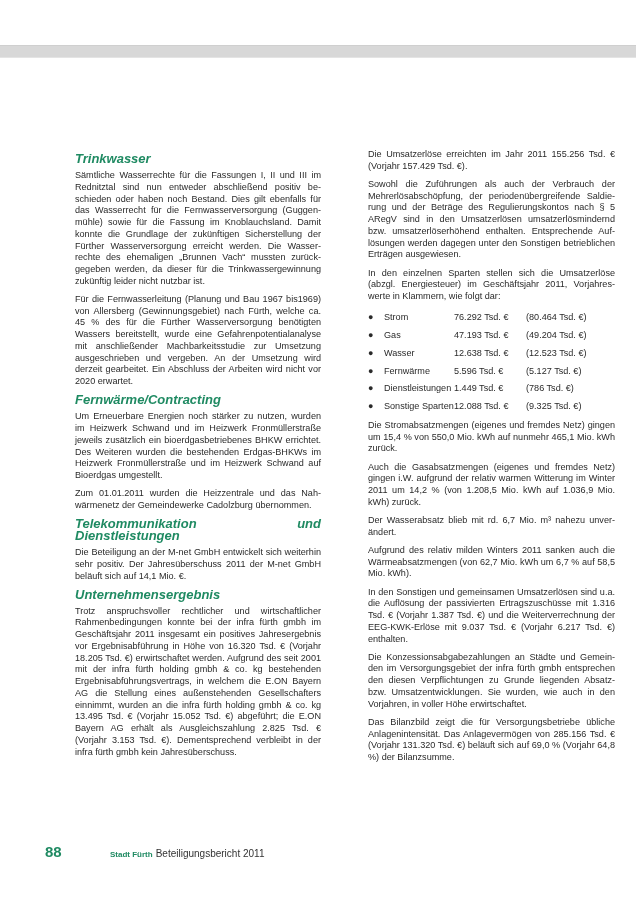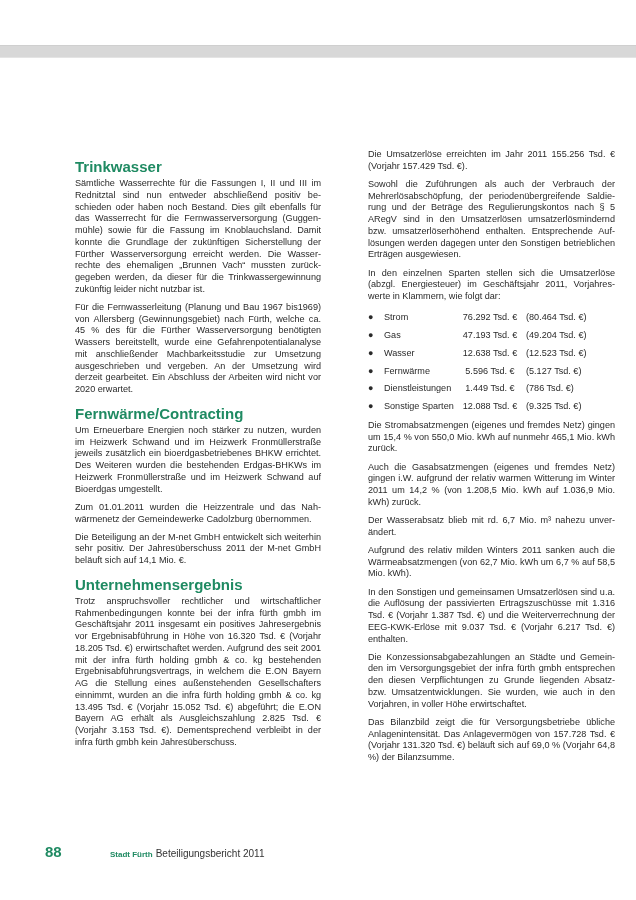--- a/index.html
+++ b/index.html
@@ -4,47 +4,48 @@
   <style>
     html, body { margin: 0; padding: 0; }
     body {
       width: 636px; height: 900px; background: #ffffff; position: relative; overflow: hidden;
       font-family: "Liberation Sans", "DejaVu Sans", sans-serif; color: #2a2a2a;
     }
     .top-band { position: absolute; left: 0; top: 45px; width: 636px; height: 11px; background: #d8d8d8; border-top: 1px solid #cfcfcf; border-bottom: 1px solid #e4e4e4; }
     .col { position: absolute; top: 149px; font-size: 9.1px; line-height: 11.75px; text-align: justify; hyphens: manual; }
     .col.left { left: 75px; width: 246px; }
     .col.right { left: 333px; width: 247px; margin-left: 35px; }
-    h2 { font-size: 15px; line-height: 12px; font-weight: bold; color: #1f8a62; margin: 12px 0 5px 0; letter-spacing: 0; }
+    h2 { font-size: 13px; line-height: 12px; font-weight: bold; color: #1f8a62; margin: 4px 0 5px 0; letter-spacing: 0; font-style: italic; }
     p { margin: 0 0 6.4px 0; }
     .sparten { list-style: none; margin: 0 0 4px 0; padding: 0; }
     .sparten li { display: flex; align-items: center; height: 17.8px; }
     .bullet { width: 16px; font-size: 9px; }
     .sp-name { width: 70px; }
-    .sp-val { width: 72px; text-align: center; }
+    .sp-val { width: 72px; text-align: left; }
     .sp-prev { width: 80px; text-align: left; }
     .footer { position: absolute; left: 45px; top: 843px; display: flex; align-items: baseline; }
     .page-num { font-size: 15px; font-weight: bold; color: #1f8a62; width: 32px; }
     .footer-brand { font-size: 8px; font-weight: bold; color: #1f8a62; margin-right: 3px; padding-left: 33px; }
     .footer-title { font-size: 10px; color: #333; }
   </style>
 </head>
 <body>
 
 <div class="top-band"></div>
 
 <div class="col left">
   <h2>Trinkwasser</h2>
   <p>Sämtliche Wasserrechte für die Fassungen I, II und III im Rednitztal sind nun entweder abschließend positiv be­schieden oder haben noch Bestand. Dies gilt ebenfalls für das Wasserrecht für die Fernwasserversorgung (Guggen­mühle) sowie für die Fassung im Knoblauchsland. Damit konnte die Grundlage der zukünftigen Sicherstellung der Fürther Wasserversorgung erreicht werden. Die Wasser­rechte des ehemaligen „Brunnen Vach“ mussten zurück­gegeben werden, da dieser für die Trinkwassergewinnung zukünftig leider nicht nutzbar ist.</p>
   <p>Für die Fernwasserleitung (Planung und Bau 1967 bis1969) von Allersberg (Gewinnungsgebiet) nach Fürth, welche ca. 45 % des für die Fürther Wasserversorgung benötigten Wassers bereitstellt, wurde eine Gefahrenpo­tentialanalyse mit anschließender Machbarkeitsstudie zur Umsetzung ausgeschrieben und vergeben. An der Umset­zung wird derzeit gearbeitet. Ein Abschluss der Arbeiten wird nicht vor 2020 erwartet.</p>
 
   <h2>Fernwärme/Contracting</h2>
   <p>Um Erneuerbare Energien noch stärker zu nutzen, wurden im Heizwerk Schwand und im Heizwerk Fronmüllerstraße jeweils zusätzlich ein bioerdgasbetriebenes BHKW errich­tet. Des Weiteren wurden die bestehenden Erdgas-BHKWs im Heizwerk Fronmüllerstraße und im Heizwerk Schwand auf Bioerdgas umgestellt.</p>
   <p>Zum 01.01.2011 wurden die Heizzentrale und das Nah­wärmenetz der Gemeindewerke Cadolzburg übernommen.</p>
 
+  <h2>Telekommunikation und Dienstleistungen</h2>
   <p>Die Beteiligung an der M-net GmbH entwickelt sich wei­terhin sehr positiv. Der Jahresüberschuss 2011 der M-net GmbH beläuft sich auf 14,1 Mio. €.</p>
 
   <h2>Unternehmensergebnis</h2>
   <p>Trotz anspruchsvoller rechtlicher und wirtschaftlicher Rahmenbedingungen konnte bei der infra fürth gmbh im Geschäftsjahr 2011 insgesamt ein positives Jahresergeb­nis vor Ergebnisabführung in Höhe von 16.320 Tsd. € (Vorjahr 18.205 Tsd. €) erwirtschaftet werden. Aufgrund des seit 2001 mit der infra fürth holding gmbh &amp; co. kg bestehenden Ergebnisabführungsvertrags, in welchem die E.ON Bayern AG die Stellung eines außenstehenden Ge­sellschafters einnimmt, wurden an die infra fürth holding gmbh &amp; co. kg 13.495 Tsd. € (Vorjahr 15.052 Tsd. €) abgeführt; die E.ON Bayern AG erhält als Ausgleichszah­lung 2.825 Tsd. € (Vorjahr 3.153 Tsd. €). Dementspre­chend verbleibt in der infra fürth gmbh kein Jahresüber­schuss.</p>
 </div>
 
 <div class="col right">
   <p>Die Umsatzerlöse erreichten im Jahr 2011 155.256 Tsd. € (Vorjahr 157.429 Tsd. €).</p>
   <p>Sowohl die Zuführungen als auch der Verbrauch der Mehrerlösabschöpfung, der periodenübergreifende Saldie­rung und der Beträge des Regulierungskontos nach § 5 ARegV sind in den Umsatzerlösen umsatzerlösmindernd bzw. umsatzerlöserhöhend enthalten. Entsprechende Auf­lösungen werden dagegen unter den Sonstigen betriebli­chen Erträgen ausgewiesen.</p>
   <p>In den einzelnen Sparten stellen sich die Umsatzerlöse (abzgl. Energiesteuer) im Geschäftsjahr 2011, Vorjahres­werte in Klammern, wie folgt dar:</p>
@@ -87,20 +88,20 @@
       <span class="sp-prev">(9.325 Tsd. €)</span>
     </li>
   </ul>
 
   <p>Die Stromabsatzmengen (eigenes und fremdes Netz) gin­gen um 15,4 % von 550,0 Mio. kWh auf nunmehr 465,1 Mio. kWh zurück.</p>
   <p>Auch die Gasabsatzmengen (eigenes und fremdes Netz) gingen i.W. aufgrund der relativ warmen Witterung im Winter 2011 um 14,2 % (von 1.208,5 Mio. kWh auf 1.036,9 Mio. kWh) zurück.</p>
   <p>Der Wasserabsatz blieb mit rd. 6,7 Mio. m³ nahezu unver­ändert.</p>
   <p>Aufgrund des relativ milden Winters 2011 sanken auch die Wärmeabsatzmengen (von 62,7 Mio. kWh um 6,7 % auf 58,5 Mio. kWh).</p>
   <p>In den Sonstigen und gemeinsamen Umsatzerlösen sind u.a. die Auflösung der passivierten Ertragszuschüsse mit 1.316 Tsd. € (Vorjahr 1.387 Tsd. €) und die Weiterver­rechnung der EEG-KWK-Erlöse mit 9.037 Tsd. € (Vorjahr 6.217 Tsd. €) enthalten.</p>
   <p>Die Konzessionsabgabezahlungen an Städte und Gemein­den im Versorgungsgebiet der infra fürth gmbh entspre­chen den diesen Verpflichtungen zu Grunde liegenden Absatz- bzw. Umsatzentwicklungen. Sie wurden, wie auch in den Vorjahren, in voller Höhe erwirtschaftet.</p>
-  <p>Das Bilanzbild zeigt die für Versorgungsbetriebe übliche Anlagenintensität. Das Anlagevermögen von 157.728 Tsd. € (Vorjahr 131.320 Tsd. €) beläuft sich auf 69,0 % (Vorjahr 64,8 %) der Bilanzsumme.</p>
+  <p>Das Bilanzbild zeigt die für Versorgungsbetriebe übliche Anlagenintensität. Das Anlagevermögen von 285.156 Tsd. € (Vorjahr 131.320 Tsd. €) beläuft sich auf 69,0 % (Vorjahr 64,8 %) der Bilanzsumme.</p>
 </div>
 
 <div class="footer">
   <span class="page-num">88</span>
   <span class="footer-brand">Stadt Fürth</span>
   <span class="footer-title">Beteiligungsbericht 2011</span>
 </div>
 
 </body></html>

